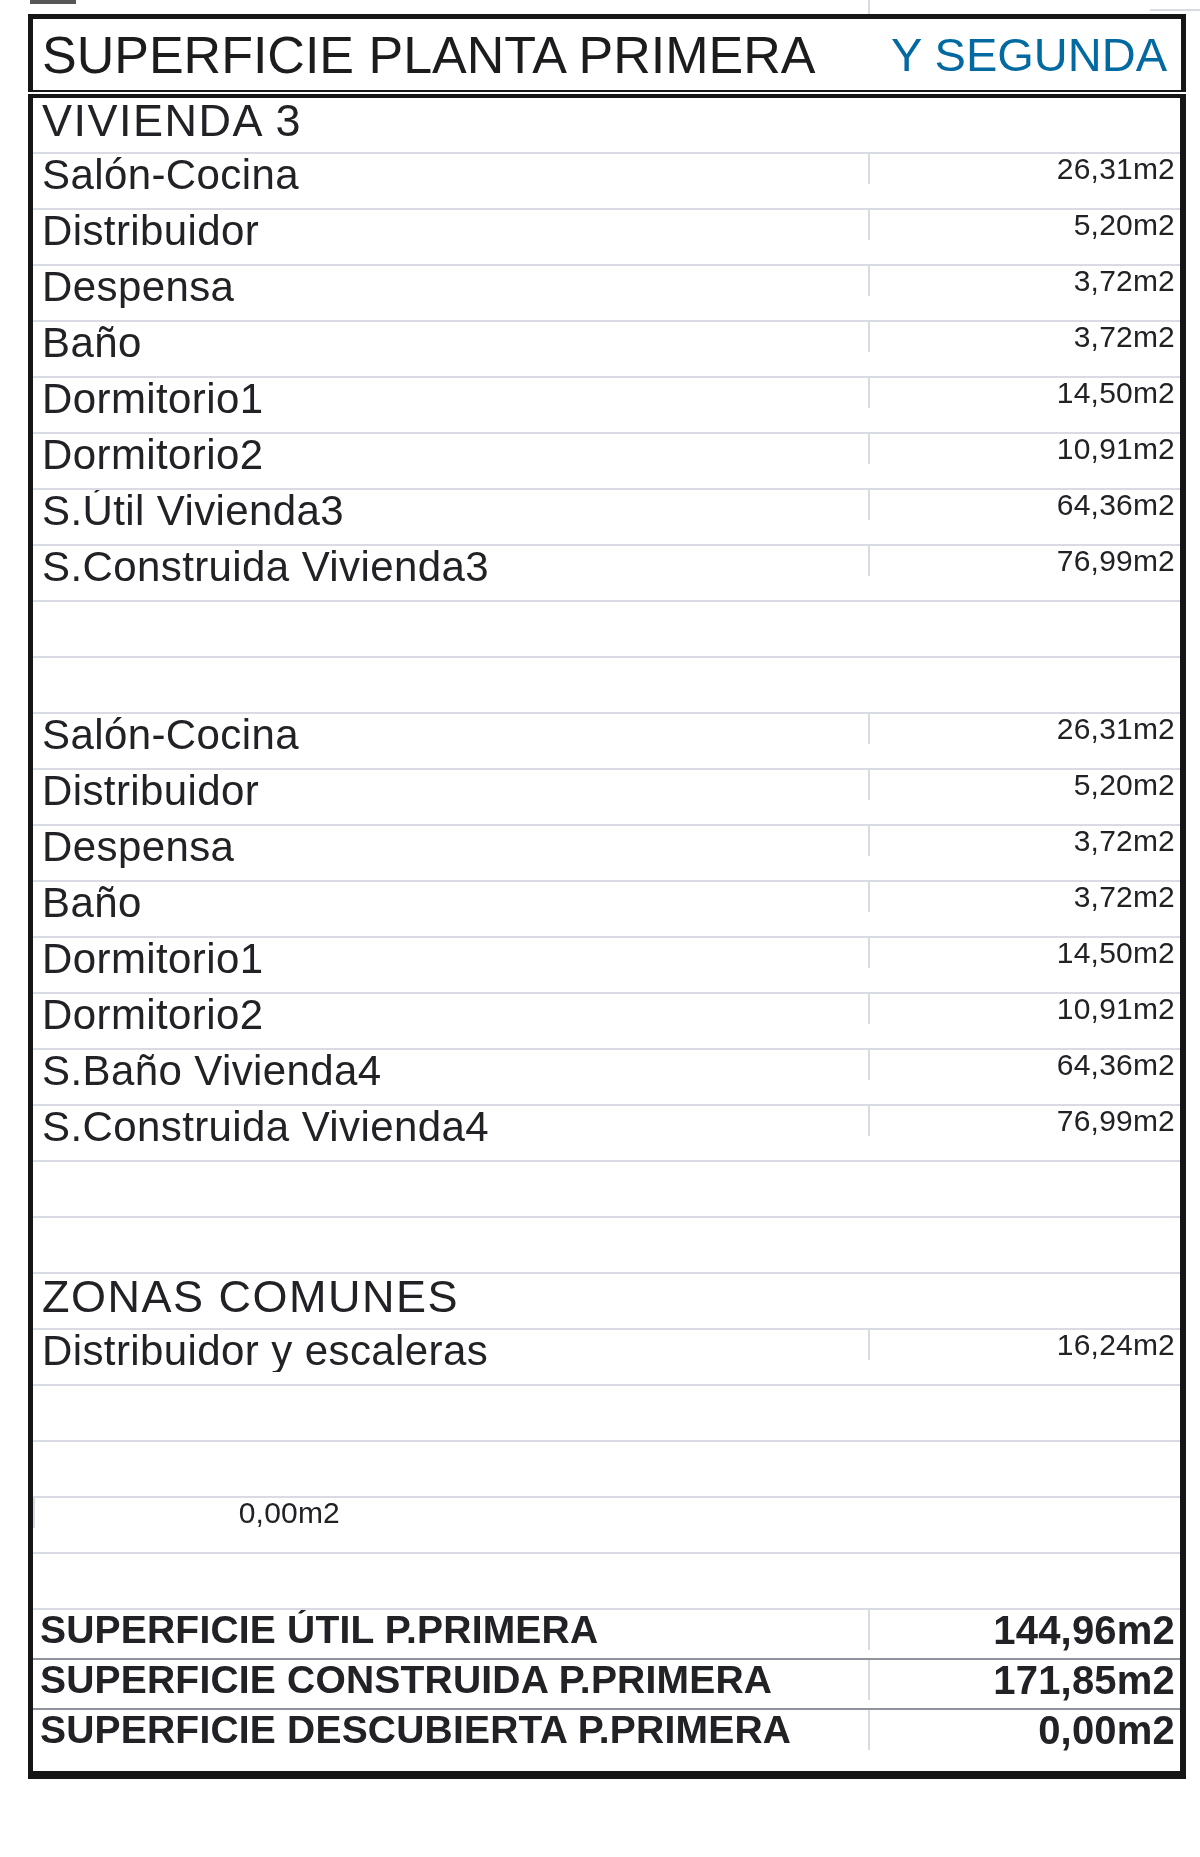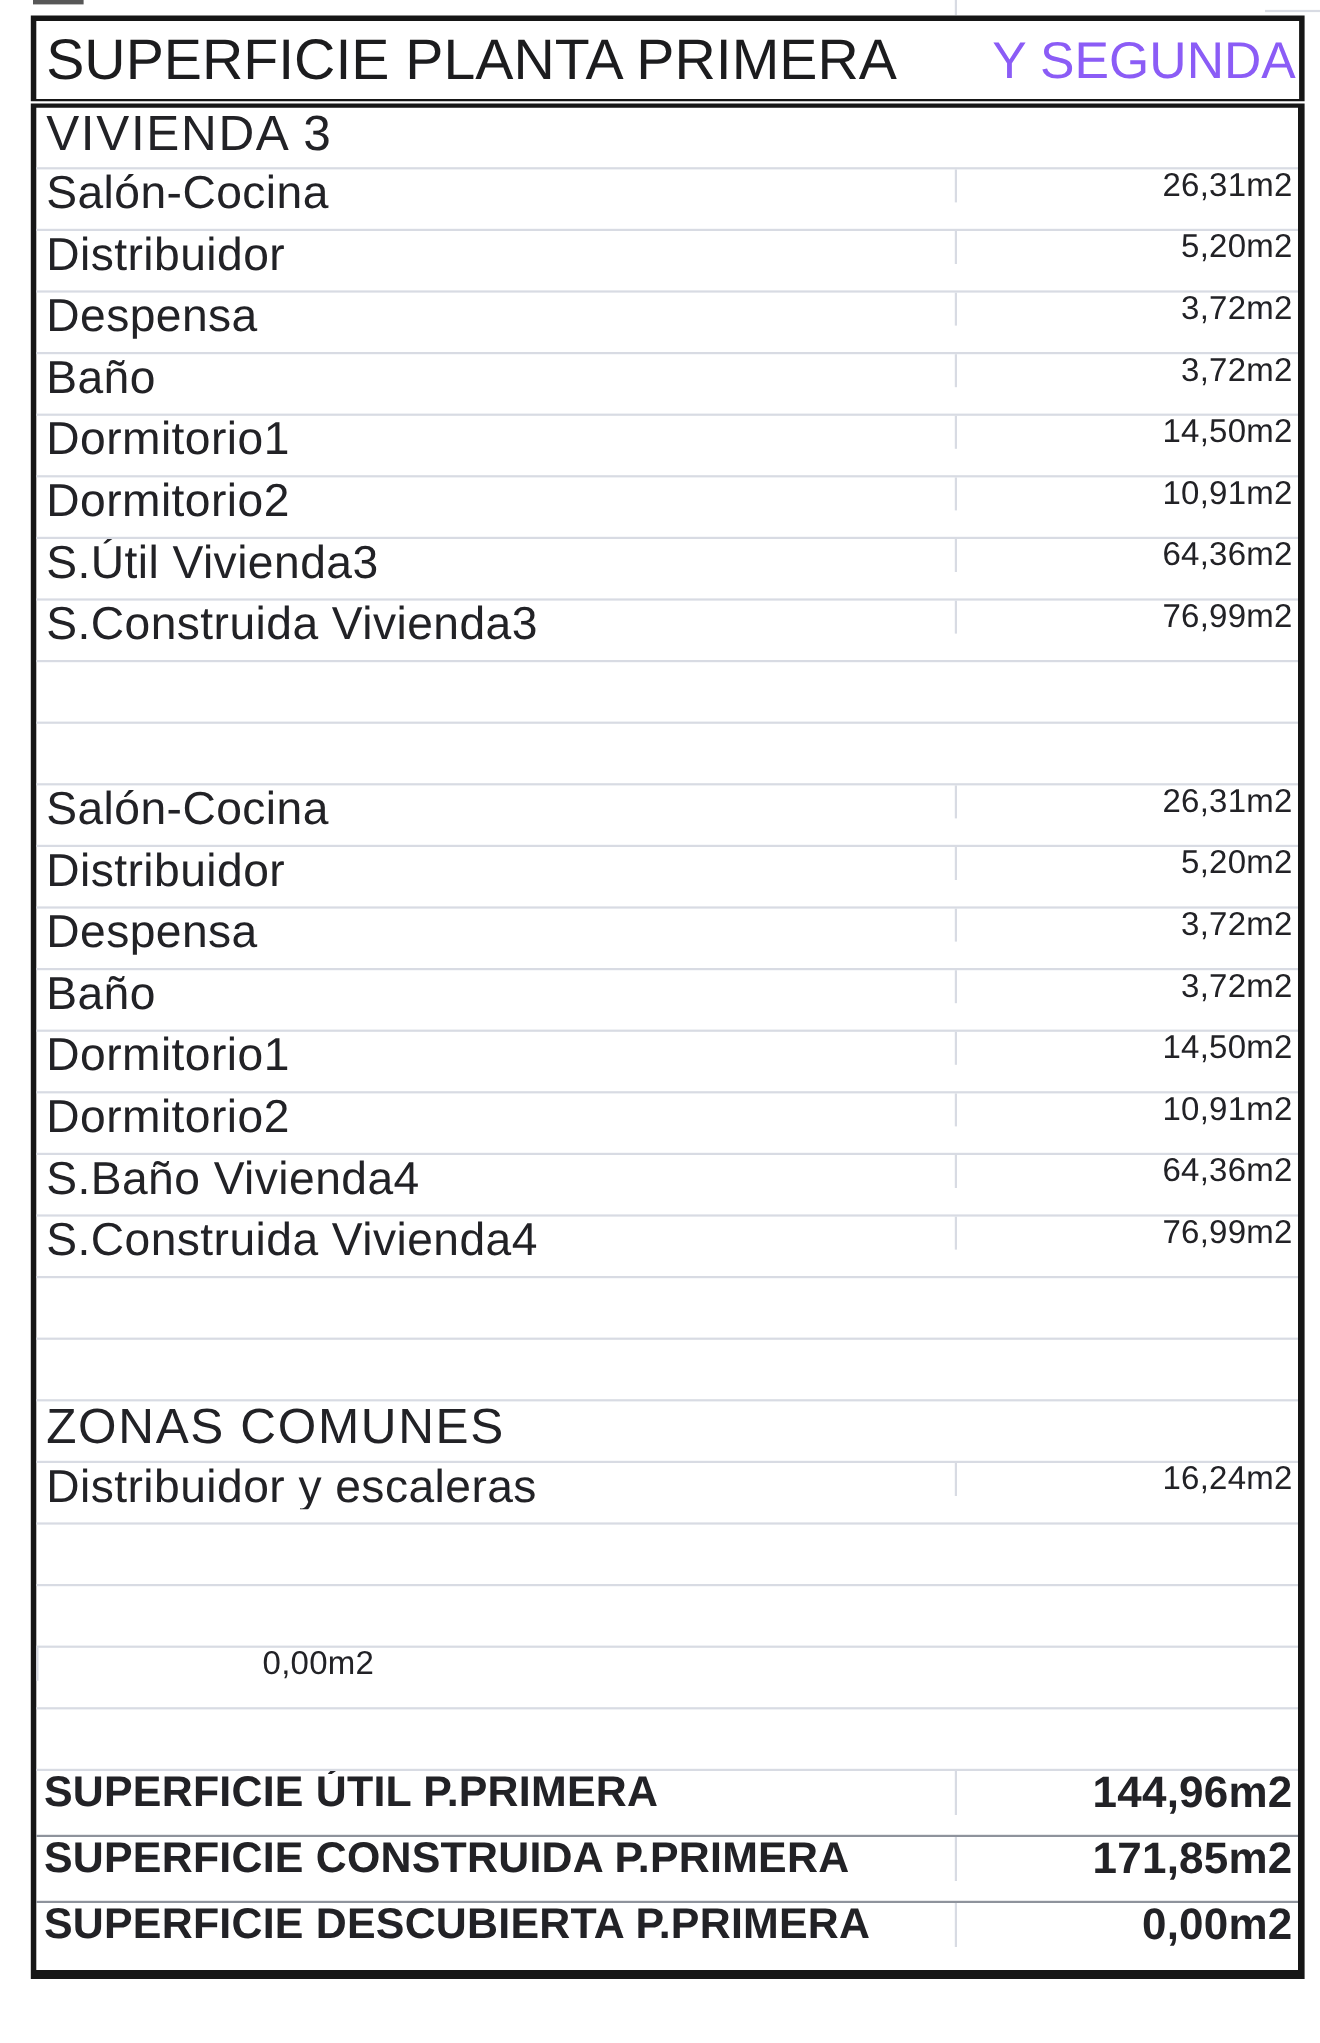--- a/index.html
+++ b/index.html
@@ -24,29 +24,29 @@
     box-sizing:border-box;
   }
   
   .header-box{
     box-sizing:border-box;
     height:78px;
     border:5px solid var(--border);
     border-bottom-width:2px;
     background:#fff;
     display:flex;align-items:center;justify-content:space-between;
-    padding:0 3px 0 9px;
+    padding:0 14px 0 9px;
     white-space:nowrap;
     overflow:hidden;
   }
   .header-title{
     font-size:52px;line-height:1;letter-spacing:0px;color:#1c1c1e;
   }
   .header-suffix{
-    font-size:47px;line-height:1;color:#8b5cf6;
+    font-size:47px;line-height:1;color:#0369a1;
   }
   .header-gap{height:2px;}
   
   .body{
     box-sizing:border-box;
     border-left:5px solid var(--border);
     border-right:6px solid var(--border);
     border-top:4px solid var(--border);
     border-bottom:8px solid var(--border);
     background:#fff;
@@ -73,21 +73,21 @@
     padding-right:5px;
     font-size:30px;
     letter-spacing:0.2px;
     white-space:nowrap;
   }
   .row.section .cell.label{
     font-size:45px;
     letter-spacing:1.5px;
   }
   .row.total{
-    height:60px;
+    height:50px;
     border-bottom:2px solid var(--grid-dark);
     font-weight:700;
   }
   .row.total:last-child{
     height:61px;
     border-bottom:none;
     gap:32px;
   }
   .row.total .cell.label{
     font-size:39px;letter-spacing:0.2px;padding-left:7px;

